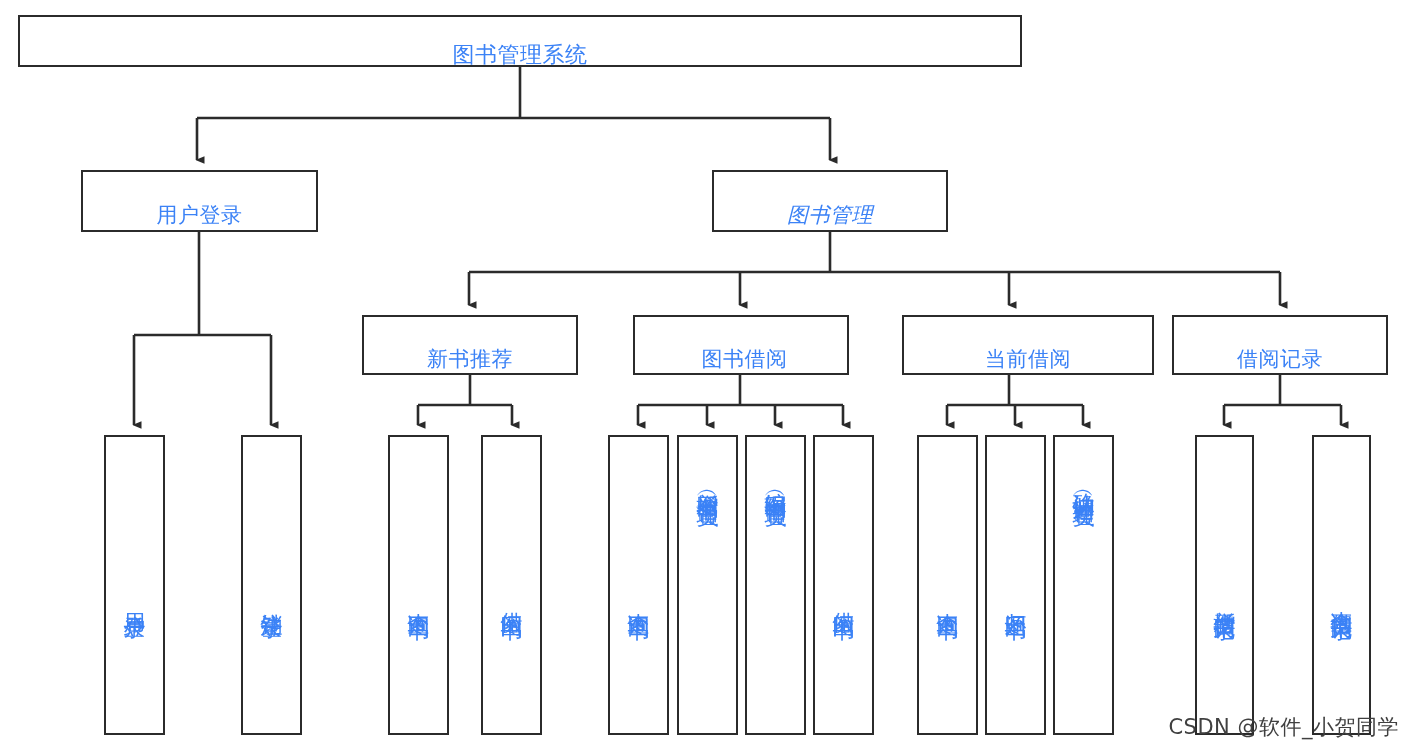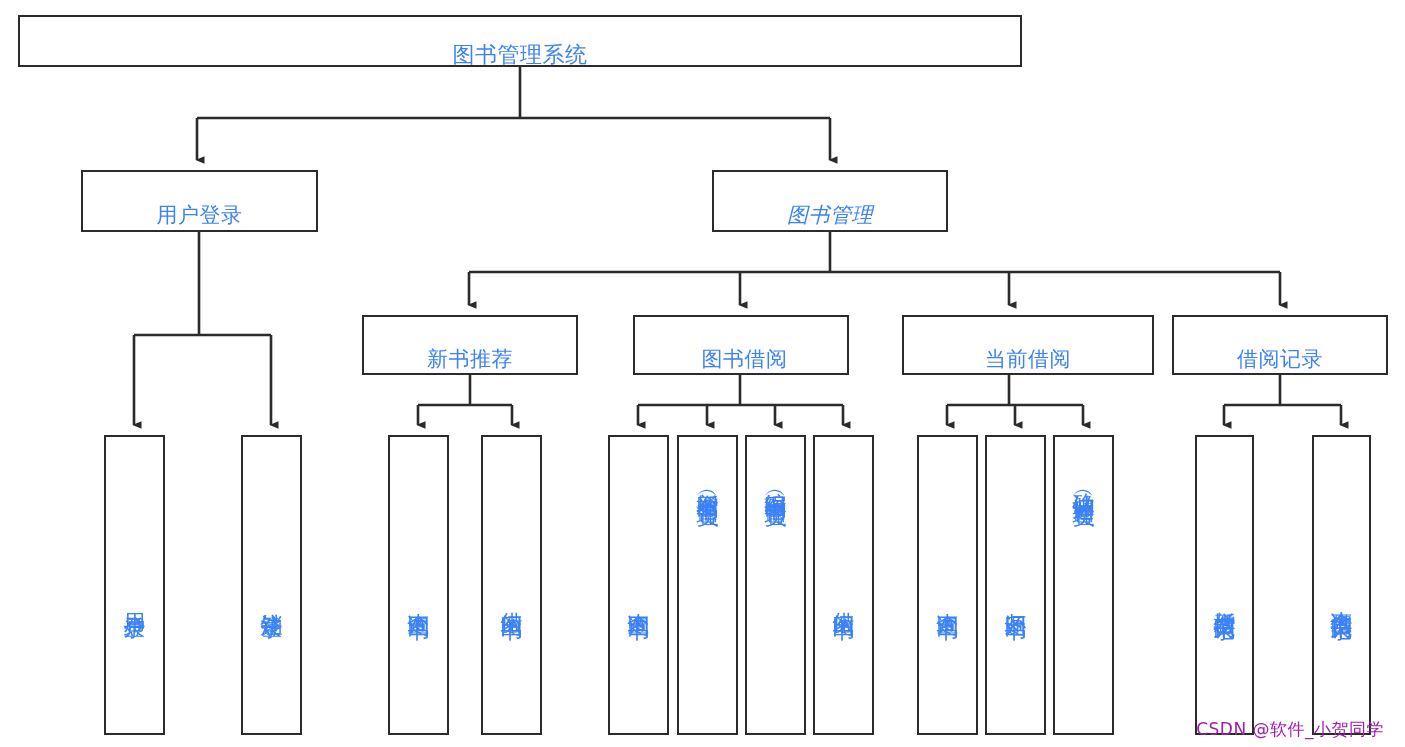--- a/index.html
+++ b/index.html
@@ -57,24 +57,24 @@
   .node-box.vert .node-label {
     writing-mode: vertical-rl;
     text-orientation: upright;
     font-size: 22px;
     letter-spacing: 2px;
     line-height: 1;
     white-space: pre;
   }
   #watermark {
     position: absolute;
-    right: 21px;
+    right: 6px;
     bottom: 6px;
-    font-size: 17px;
-    color: #a21caf;
+    font-size: 21px;
+    color: #404040;
     letter-spacing: 0.5px;
     white-space: nowrap;
     pointer-events: none;
   }
 </style>
 </head>
 <body>
 
 <div id="diagram-root">
 

